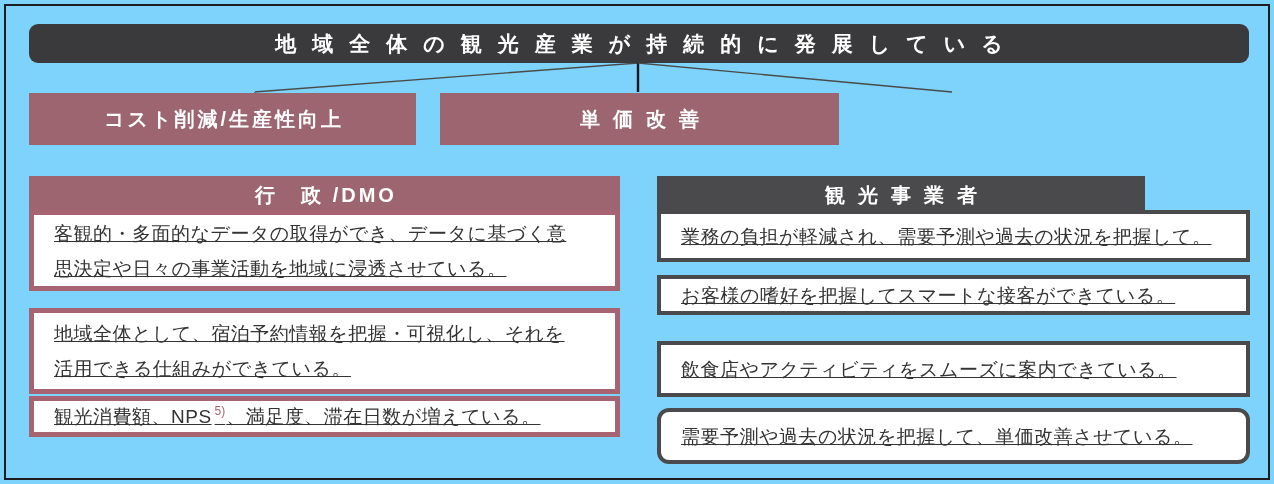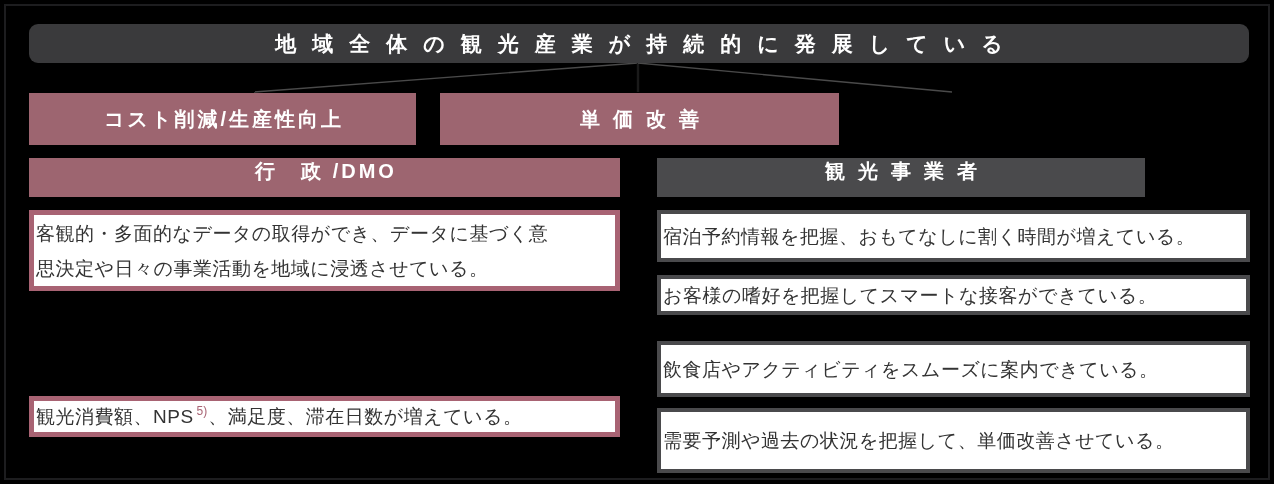--- a/index.html
+++ b/index.html
@@ -1,18 +1,18 @@
 <!DOCTYPE html>
 <html><head>
 <meta charset="utf-8">
 <style>
   html,body{margin:0;padding:0;background:#fff;}
   *{box-sizing:border-box;}
   #canvas{
-    position:relative;width:1274px;height:484px;background:#000000;overflow:hidden;
+    position:relative;width:1274px;height:484px;background:#7dd3fc;overflow:hidden;
     font-family:"Liberation Sans","DejaVu Sans",sans-serif;color:#333;
   }
   .frame{position:absolute;left:4px;top:4px;right:4px;bottom:4px;border:2px solid #1d1d1f;}
 
   
   .goal{
     position:absolute;left:29px;top:24px;width:1220px;height:39px;
     background:#3a3a3c;border-radius:9px;
     display:flex;align-items:center;justify-content:center;
   }
@@ -30,45 +30,46 @@
   }
   .outcome span{color:#fff;font-weight:bold;font-size:20px;white-space:nowrap;}
   .o-a{left:29px;width:387px;}
   .o-b{left:440px;width:399px;}
   .o-c{left:853px;width:401px;}
   .ls3{letter-spacing:3px;margin-right:-3px;}
   .ls13{letter-spacing:13px;margin-right:-13px;}
 
   
   .col-header{
-    position:absolute;top:158px;height:39px;
-    display:flex;align-items:flex-start;justify-content:center;
+    position:absolute;top:176px;height:39px;
+    display:flex;align-items:center;justify-content:center;
   }
   .col-header span{color:#fff;font-weight:bold;font-size:20px;white-space:nowrap;}
   .h-left{left:29px;width:591px;background:#9d6570;}
   .h-right{left:657px;width:488px;background:#4a4a4c;}
 
   
   .item{
     position:absolute;background:#fff;
     display:flex;align-items:center;
     font-size:19px;line-height:35px;letter-spacing:0.5px;color:#333;
-    padding:0 2px;
+    padding:0 20px;
+    text-decoration:underline;
   }
   .item .txt{white-space:pre-line;}
   .item .nowrap{white-space:nowrap;}
   .l-item{left:29px;width:591px;border:5px solid #a86373;}
   .r-item{left:657px;width:593px;border:4px solid #4a4a4c;}
   .l1{top:210px;height:81px;}
   .l2{top:308px;height:86px;}
   .l3{top:396px;height:41px;}
   .r1{top:210px;height:52px;}
   .r2{top:275px;height:40px;}
   .r3{top:341px;height:56px;}
-  .r4{top:408px;height:65px;}
+  .r4{top:408px;height:56px;border-radius:12px;}
 
   sup.fnote{
     font-size:12px;color:#a86373;letter-spacing:0;
     position:relative;top:-1px;margin-left:3px;margin-right:1px;vertical-align:super;line-height:0;
   }
 </style>
 </head>
 <body>
 
 <div id="canvas">
@@ -95,26 +96,30 @@
     <span class="ls3">行　政 /DMO</span>
   </div>
   <div class="col-header h-right">
     <span class="ls13">観光事業者</span>
   </div>
 
   <div class="item l-item l1">
     <span class="txt">客観的・多面的なデータの取得ができ、データに基づく意
 思決定や日々の事業活動を地域に浸透させている。</span>
   </div>
+  <div class="item l-item l2">
+    <span class="txt">地域全体として、宿泊予約情報を把握・可視化し、それを
+活用できる仕組みができている。</span>
+  </div>
   <div class="item l-item l3">
     <span class="nowrap"><span>観光消費額、NPS</span><sup class="fnote">5)</sup><span>、満足度、滞在日数が増えている。</span></span>
   </div>
 
   <div class="item r-item r1">
-    <span class="nowrap">宿泊予約情報を把握、おもてなしに割く時間が増えている。</span>
+    <span class="nowrap">業務の負担が軽減され、需要予測や過去の状況を把握して。</span>
   </div>
   <div class="item r-item r2">
     <span class="nowrap">お客様の嗜好を把握してスマートな接客ができている。</span>
   </div>
   <div class="item r-item r3">
     <span class="nowrap">飲食店やアクティビティをスムーズに案内できている。</span>
   </div>
   <div class="item r-item r4">
     <span class="nowrap">需要予測や過去の状況を把握して、単価改善させている。</span>
   </div>

